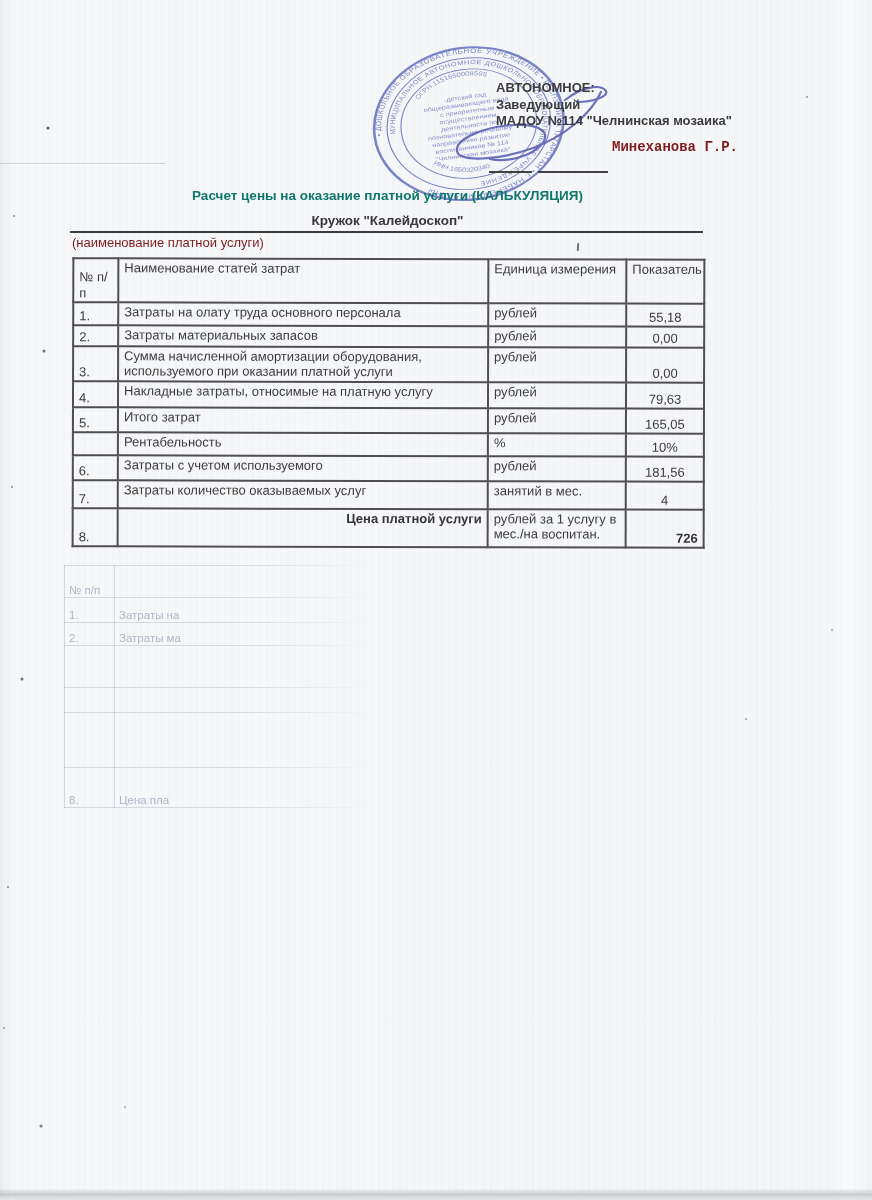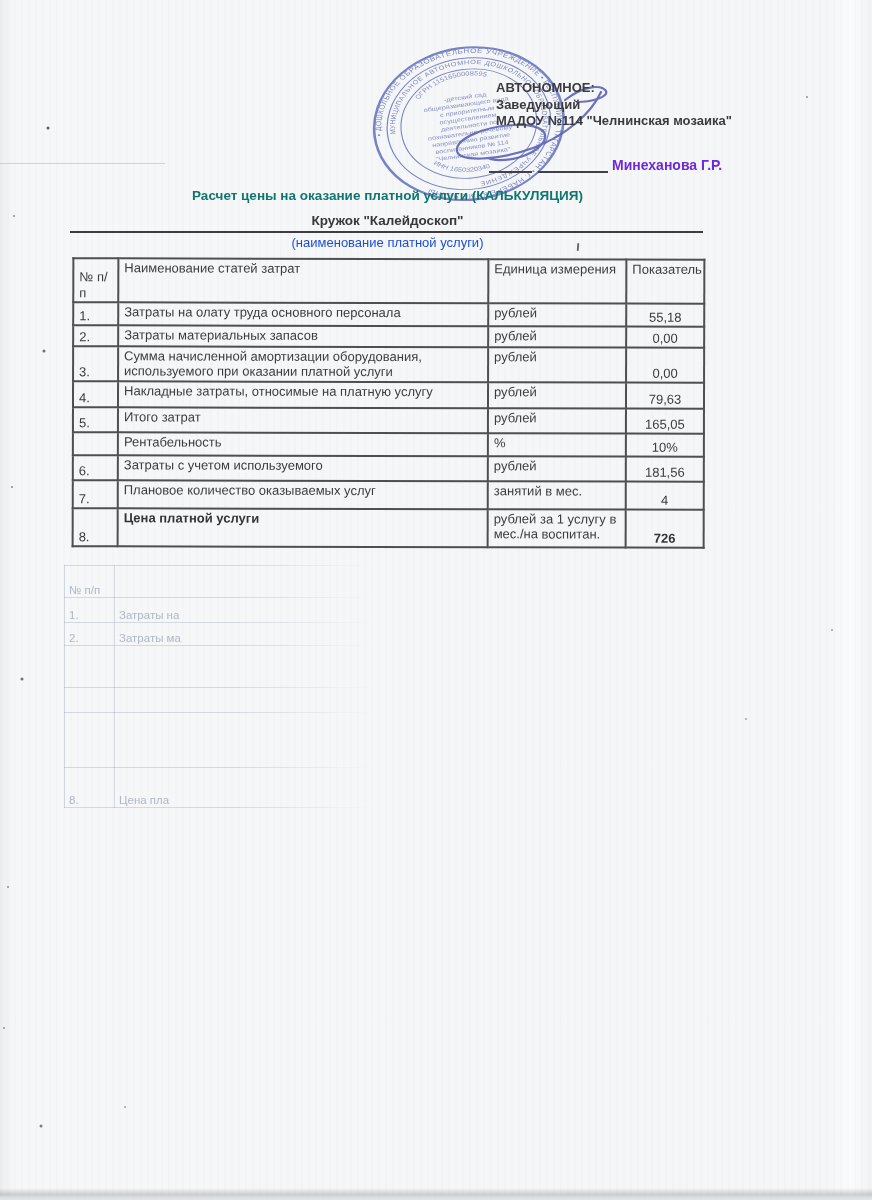--- a/index.html
+++ b/index.html
@@ -38,50 +38,50 @@
   .stamp svg{display:block}
 
   
   .signature{position:absolute;left:415px;top:62px;width:300px;height:120px;opacity:0.9;}
 
   
   .approval{position:absolute;left:496px;top:80px;width:260px;
     font-size:13px;font-weight:bold;color:#3b3b3d;line-height:16.5px;white-space:nowrap;}
   .sig-line-a{position:absolute;left:489px;top:158px;width:43px;height:13px;border-bottom:2px solid #414143;}
   .sig-line-b{position:absolute;left:538px;top:158px;width:70px;height:13px;border-bottom:2px solid #414143;}
-  .signer-name{position:absolute;left:612px;top:157px;font-size:14px;font-weight:bold;color:#6d28d9;}
+  .signer-name{position:absolute;left:612px;top:139px;font-size:14px;font-weight:bold;color:#7f1d1d;font-family:Liberation Mono, monospace;}
 
   
   .doc-title{position:absolute;left:72px;top:188px;width:631px;text-align:center;
     font-size:13.5px;font-weight:bold;color:#0f766e;}
   .service-name{position:absolute;left:72px;top:213px;width:631px;text-align:center;
     font-size:13.5px;font-weight:bold;color:#38383a;}
   .service-underline{position:absolute;left:70px;top:231px;width:633px;border-top:2px solid #3d3d3f;}
-  .service-caption{position:absolute;left:72px;top:235px;width:631px;text-align:center;
-    font-size:13px;color:#1d4ed8;}
+  .service-caption{position:absolute;left:72px;top:235px;width:631px;
+    font-size:13px;color:#7f1d1d;}
 
   
   .cost-table-wrap{position:absolute;left:72px;top:258px;transform:rotate(0.15deg);}
   table.cost{border-collapse:collapse;table-layout:fixed;width:631px;
     font-size:13px;color:#3c3c3e;}
   table.cost th,table.cost td{border:2px solid #4f4f51;padding:1px 5px;overflow:hidden;line-height:1.18;}
   table.cost th{font-weight:normal;text-align:left;}
   thead tr{height:44px;}
   th.col-num{vertical-align:bottom;}
   th.col-name,th.col-unit,th.col-value{vertical-align:top;padding-top:3px;margin-left:32px;}
   td.col-num{vertical-align:bottom;padding-bottom:2px;}
   td.col-name{vertical-align:top;}
   td.col-unit{vertical-align:top;}
   td.col-value{vertical-align:bottom;text-align:center;padding-bottom:3px;}
   tbody tr:nth-child(1){height:23px;} tbody tr:nth-child(2){height:21px;}
   tbody tr:nth-child(3){height:35px;} tbody tr:nth-child(4){height:26px;}
   tbody tr:nth-child(5){height:25px;} tbody tr:nth-child(6){height:23px;}
   tbody tr:nth-child(7){height:25px;} tbody tr:nth-child(8){height:28px;}
   tbody tr:nth-child(9){height:38px;}
-  tr.bold-row td.col-name,tr.bold-row td.col-value{font-weight:bold;color:#343436;}
+  tr.bold-row td.col-name,tr.bold-row td.col-value{font-weight:bold;color:#343436;text-align:right;}
 
   
   .ghost-wrap{position:absolute;left:64px;top:565px;width:320px;
     -webkit-mask-image:linear-gradient(to right,#000 52%,rgba(0,0,0,0) 96%);
     mask-image:linear-gradient(to right,#000 52%,rgba(0,0,0,0) 96%);
   }
   table.ghost{border-collapse:collapse;table-layout:fixed;width:310px;
     font-size:11.5px;color:rgba(115,132,158,0.55);}
   table.ghost th,table.ghost td{border:1px solid rgba(125,140,162,0.28);padding:1px 4px;
     font-weight:normal;text-align:left;vertical-align:bottom;overflow:hidden;}
@@ -212,21 +212,21 @@
           <td class="col-value">10%</td>
         </tr>
         <tr>
           <td class="col-num">6.</td>
           <td class="col-name">Затраты с учетом используемого</td>
           <td class="col-unit">рублей</td>
           <td class="col-value">181,56</td>
         </tr>
         <tr>
           <td class="col-num">7.</td>
-          <td class="col-name">Плановое количество оказываемых услуг</td>
+          <td class="col-name">Затраты количество оказываемых услуг</td>
           <td class="col-unit">занятий в мес.</td>
           <td class="col-value">4</td>
         </tr>
         <tr class="bold-row">
           <td class="col-num">8.</td>
           <td class="col-name">Цена платной услуги</td>
           <td class="col-unit">рублей за 1 услугу в мес./на  воспитан.</td>
           <td class="col-value">726</td>
         </tr>
       </tbody>

